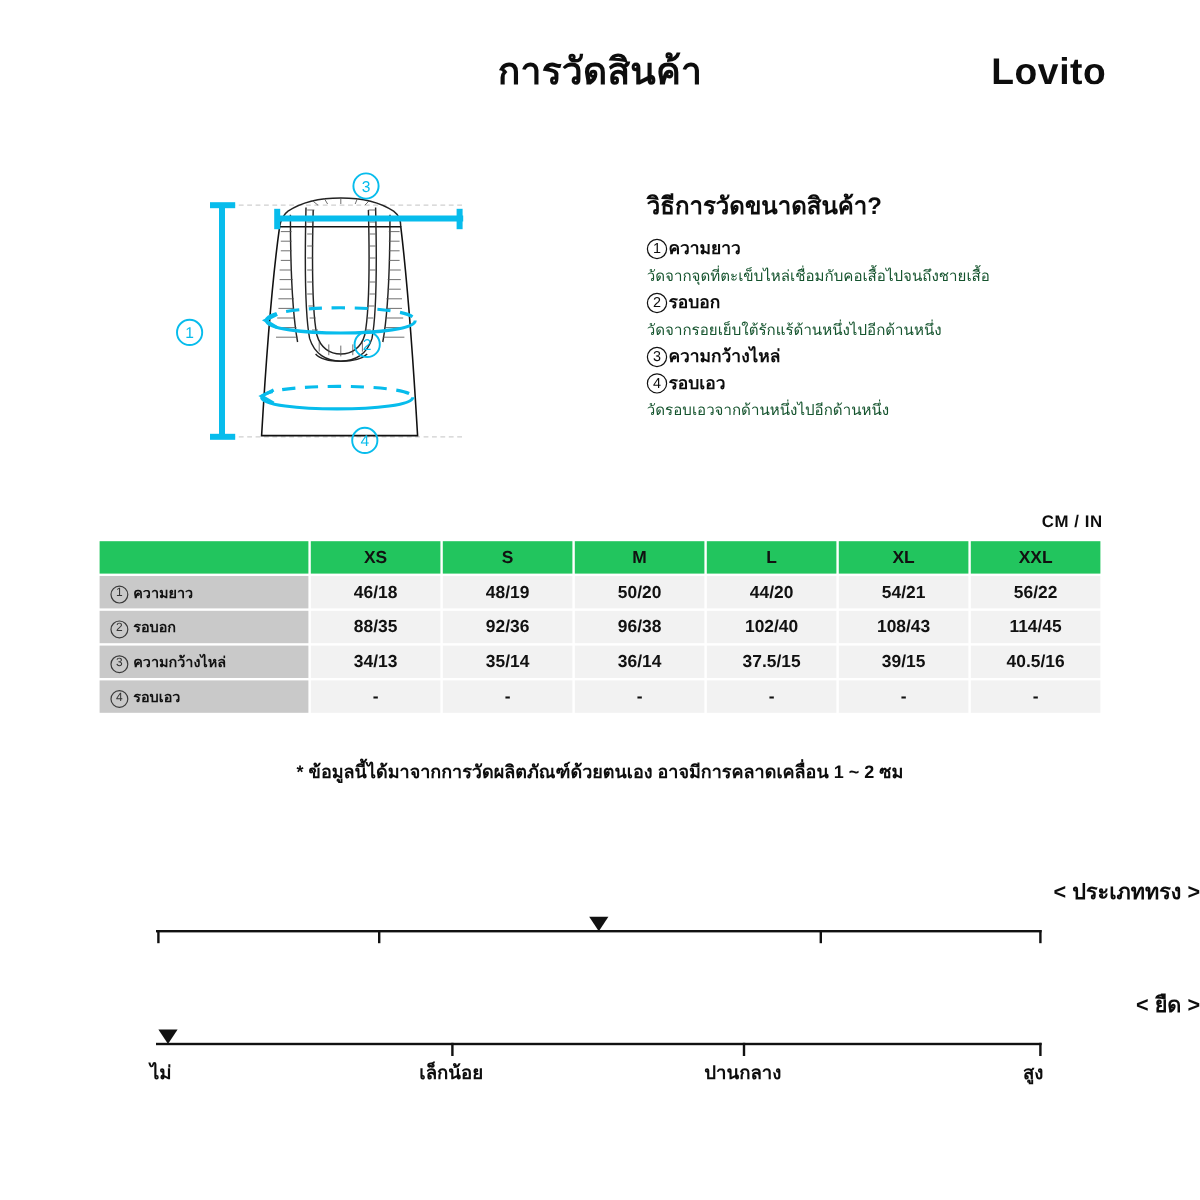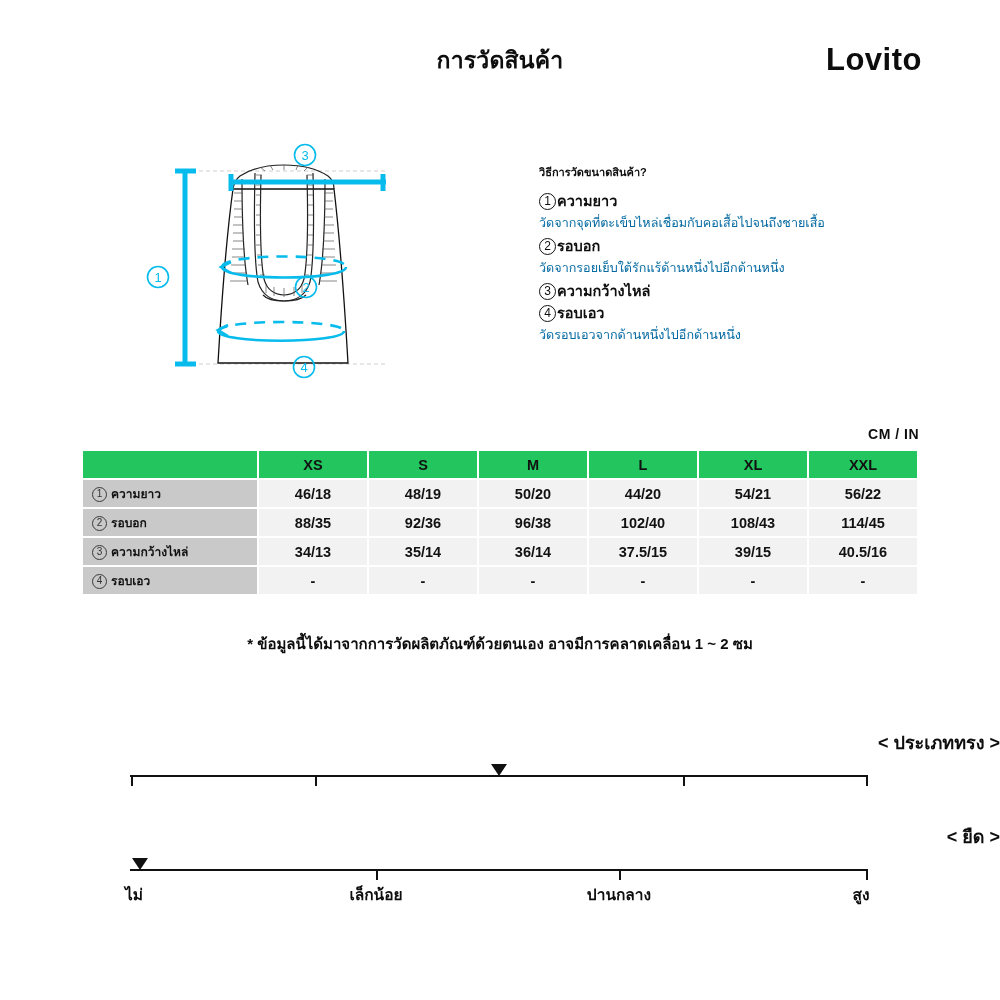--- a/index.html
+++ b/index.html
@@ -28,21 +28,21 @@
     left: 0;
     width: 1000px;
     height: 52px;
   }
   .title {
     position: absolute;
     left: 0;
     top: 0;
     width: 1000px;
     text-align: center;
-    font-size: 23px;
+    font-size: 31px;
     font-weight: bold;
     letter-spacing: 0.2px;
     line-height: 40px;
   }
   .brand {
     position: absolute;
     right: 78px;
     top: -2px;
     font-size: 31px;
     font-weight: bold;
@@ -61,23 +61,23 @@
   .diagram svg { display: block; }
 
   
   .instructions {
     position: absolute;
     left: 539px;
     top: 162px;
     width: 430px;
   }
   .instr-heading {
-    font-size: 11px;
-    font-weight: bold;
-    margin: 0 0 9px 0;
+    font-size: 20px;
+    font-weight: bold;
+    margin: 0 0 16px 0;
     line-height: 20px;
   }
   .instr-item { margin-bottom: 1px; }
   .instr-term {
     font-size: 14.5px;
     font-weight: bold;
     line-height: 21px;
     white-space: nowrap;
   }
   .instr-term .num {
@@ -89,21 +89,21 @@
     line-height: 14px;
     border: 1.1px solid #111;
     border-radius: 50%;
     text-align: center;
     margin-right: 1px;
     vertical-align: 1px;
   }
   .instr-desc {
     font-size: 12.6px;
     line-height: 22px;
-    color: #0369a1;
+    color: #14532d;
     white-space: nowrap;
     margin-bottom: 2px;
   }
 
   
   .units {
     position: absolute;
     right: 81px;
     top: 426px;
     font-size: 14px;

